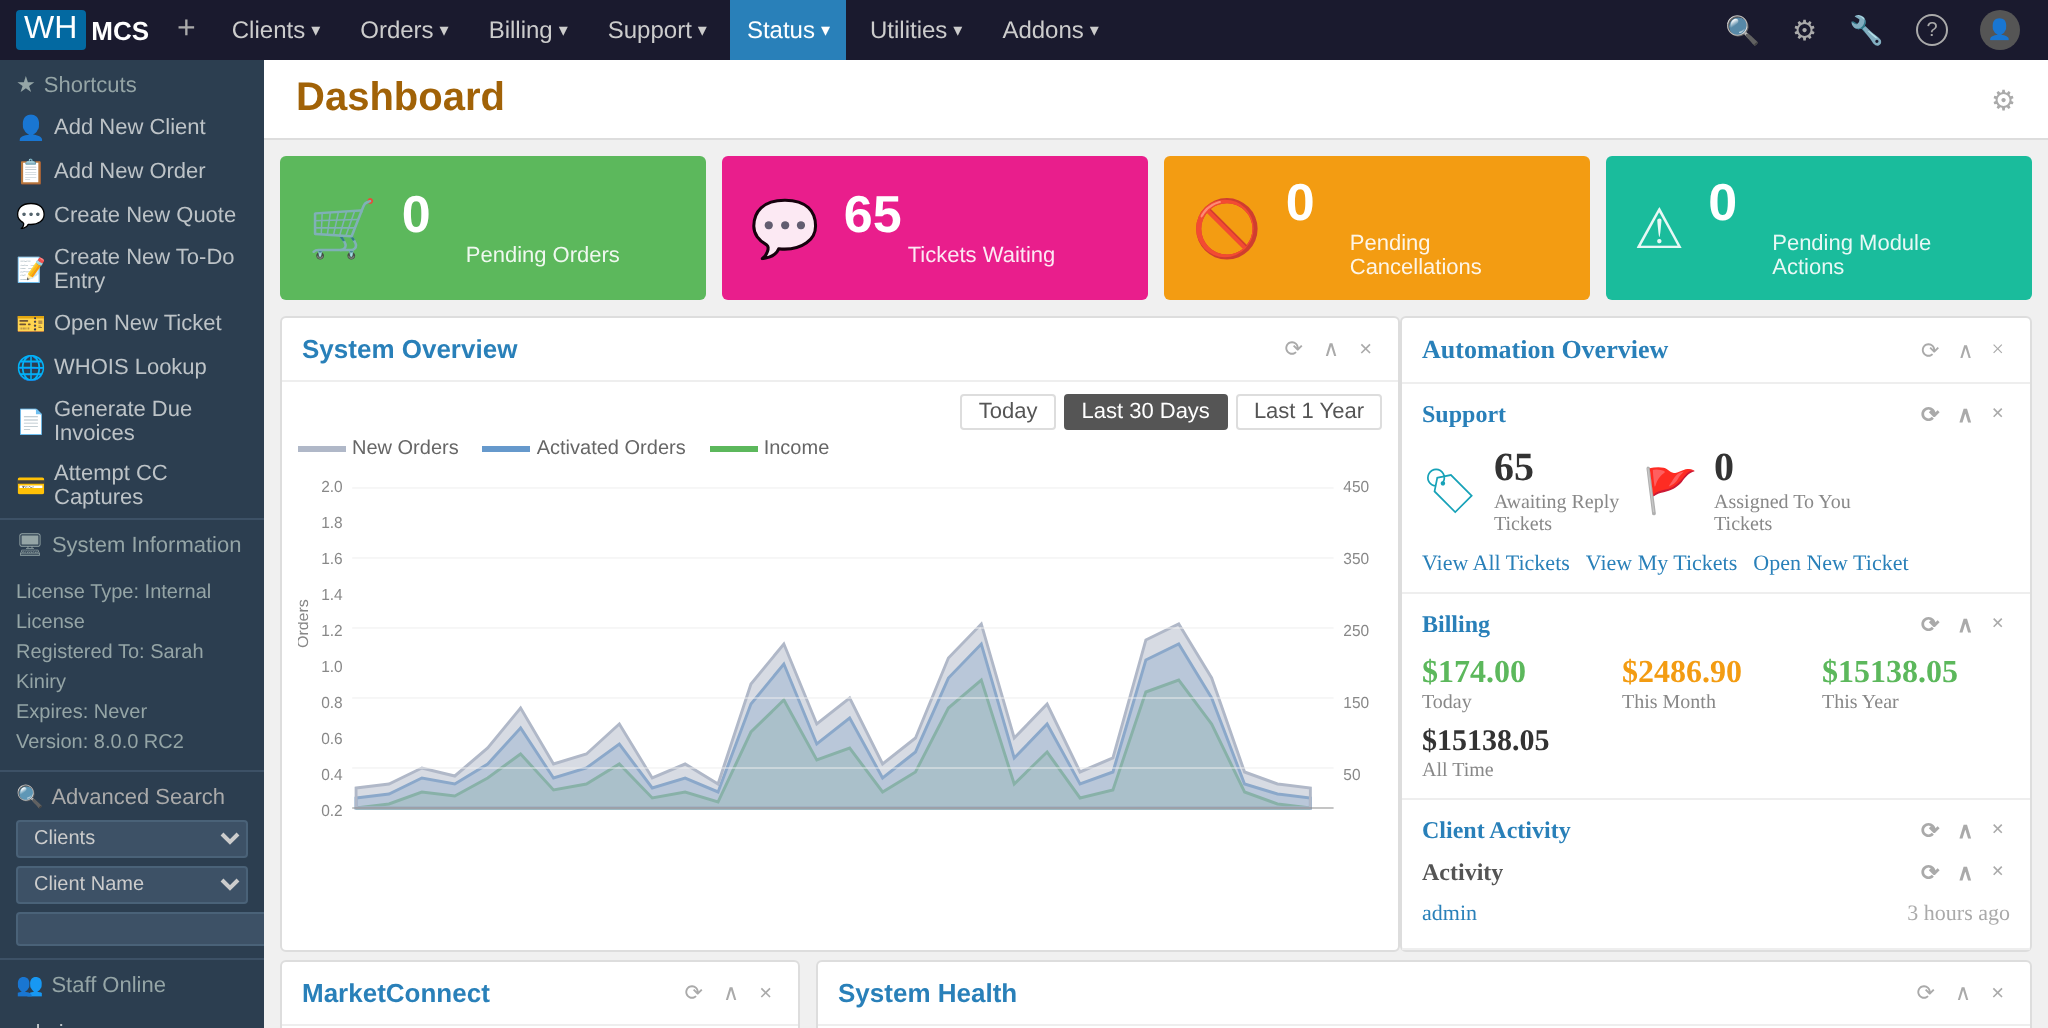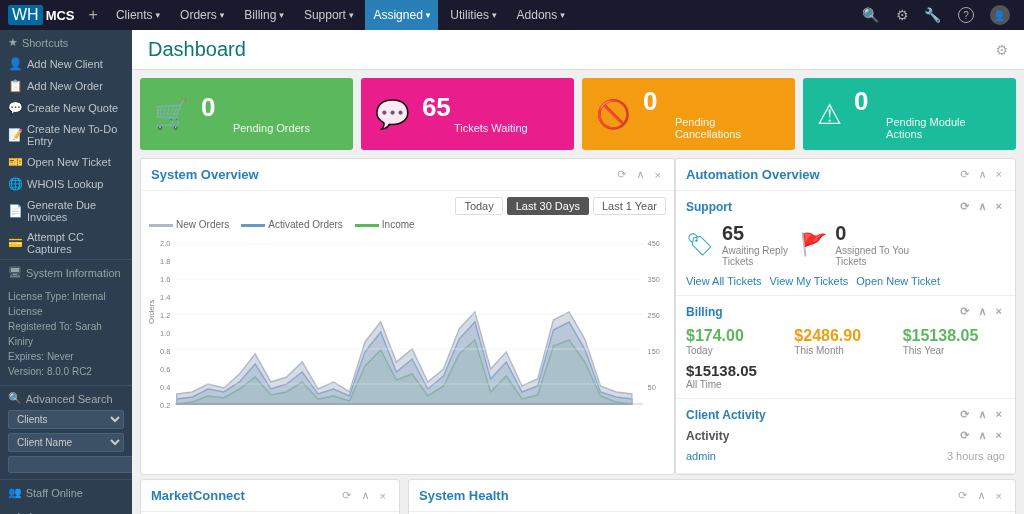--- a/index.html
+++ b/index.html
@@ -32,21 +32,21 @@
     .adv-search-title { color: #aaa; font-size: 11px; margin-bottom: 5px; display: flex; align-items: center; gap: 4px; }
     .adv-search select { width: 100%; background: #3d5166; color: #ccc; border: 1px solid #4a6278; padding: 2px 4px; font-size: 10px; margin-bottom: 4px; border-radius: 2px; }
     .adv-search-row { display: flex; gap: 4px; }
     .adv-search input { flex: 1; background: #3d5166; color: #ccc; border: 1px solid #4a6278; padding: 2px 4px; font-size: 10px; border-radius: 2px; }
     .staff-online-section { padding: 6px 8px; }
     .staff-name { font-size: 11px; color: #bdc3c7; padding: 2px 0; }
 
     
     .content { flex: 1; overflow-y: auto; background: #f0f0f0; }
     .page-header { background: white; padding: 8px 16px; display: flex; align-items: center; justify-content: space-between; border-bottom: 1px solid #ddd; }
-    .page-title { font-size: 20px; color: #0f766e; font-weight: 400; }
+    .page-title { font-size: 20px; color: #a16207; font-weight: 700; }
     .header-gear { color: #aaa; font-size: 14px; cursor: pointer; }
 
     
     .stat-cards { display: flex; padding: 8px; gap: 8px; }
     .stat-card { flex: 1; border-radius: 3px; padding: 10px 14px; display: flex; align-items: center; gap: 12px; color: white; min-height: 60px; }
     .stat-card-green { background: #5cb85c; }
     .stat-card-pink { background: #e91e8c; }
     .stat-card-orange { background: #f39c12; }
     .stat-card-teal { background: #1abc9c; }
     .stat-icon { font-size: 28px; opacity: 0.9; }
@@ -73,21 +73,21 @@
     
     .bottom-panels { display: flex; padding: 0 8px 8px; gap: 8px; }
     .market-panel { width: 260px; }
     .syshealth-panel { flex: 1; }
     .market-panel .panel-body { padding: 8px; }
     .selling-status-title { font-size: 12px; color: #555; margin-bottom: 8px; }
     .manage-btn { float: right; background: #f5f5f5; border: 1px solid #ddd; padding: 2px 8px; font-size: 11px; cursor: pointer; border-radius: 2px; color: #555; }
     .syshealth-body { padding: 10px; }
 
     
-    .right-panel-col { width: 341px; flex-shrink: 0; }
+    .right-panel-col { width: 316px; flex-shrink: 0; font-family: Liberation Serif, serif; }
 
     
     .automation-panel { background: white; border: 1px solid #ddd; border-radius: 3px; margin: 0 8px 8px 0; }
 
     
     .support-subpanel { padding: 8px 10px; border-bottom: 1px solid #eee; }
     .support-subpanel-title { color: #2980b9; font-size: 12px; font-weight: bold; display: flex; align-items: center; justify-content: space-between; margin-bottom: 8px; }
     .support-stats { display: flex; gap: 12px; margin-bottom: 8px; }
     .support-stat { display: flex; align-items: center; gap: 8px; }
     .support-stat-icon { font-size: 22px; color: #17a2b8; }
@@ -140,21 +140,21 @@
   </div>
   <div class="nav-item">
     <span>Billing</span>
     <span class="arrow">▾</span>
   </div>
   <div class="nav-item">
     <span>Support</span>
     <span class="arrow">▾</span>
   </div>
   <div class="nav-item nav-active">
-    <span>Assigned</span>
+    <span>Status</span>
     <span class="arrow">▾</span>
   </div>
   <div class="nav-item">
     <span>Utilities</span>
     <span class="arrow">▾</span>
   </div>
   <div class="nav-item">
     <span>Addons</span>
     <span class="arrow">▾</span>
   </div>

